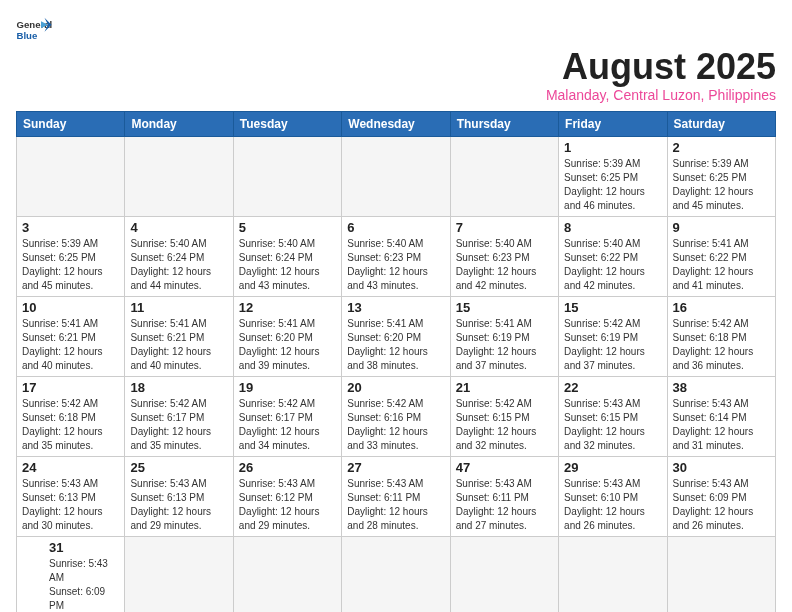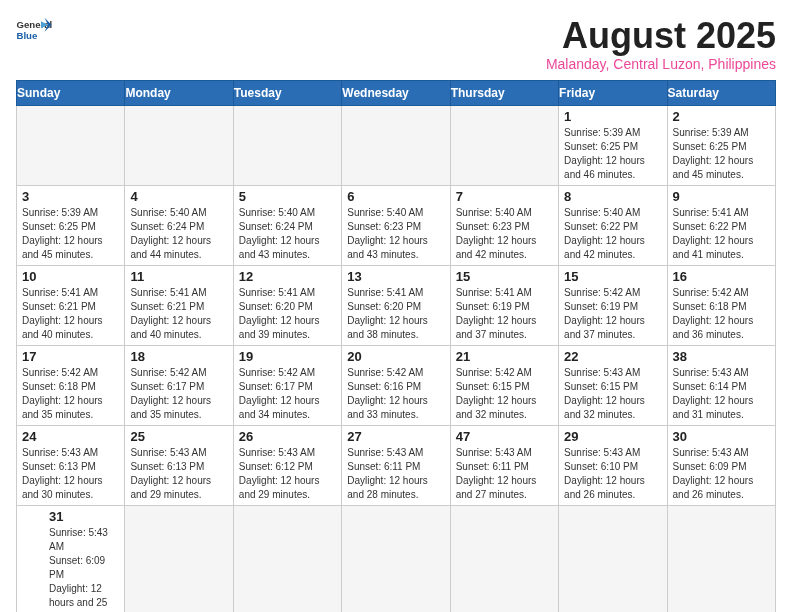--- a/index.html
+++ b/index.html
@@ -20,20 +20,21 @@
       display: flex;
       align-items: center;
       gap: 4px;
     }
     .logo-icon {
       width: 36px;
       height: 28px;
     }
     .title-area {
       text-align: right;
+      margin-top: 31px;
     }
     .month-year {
       font-size: 36px;
       font-weight: bold;
       color: #222;
       line-height: 1.1;
     }
     .location {
       font-size: 14px;
       color: #ec4899;
@@ -42,21 +43,21 @@
       width: 100%;
       border-collapse: collapse;
       border: 1px solid #ccc;
     }
     .calendar th {
       background: #2a6db5;
       color: #fff;
       font-size: 12px;
       font-weight: bold;
       text-align: left;
-      padding: 5px 0;
+      padding: 5px 6px;
       border: 1px solid #1a5a9a;
     }
     .calendar td {
       vertical-align: top;
       border: 1px solid #ccc;
       width: calc(100% / 7);
       padding: 3px 5px;
       font-size: 9.5px;
       color: #333;
       min-height: 70px;

